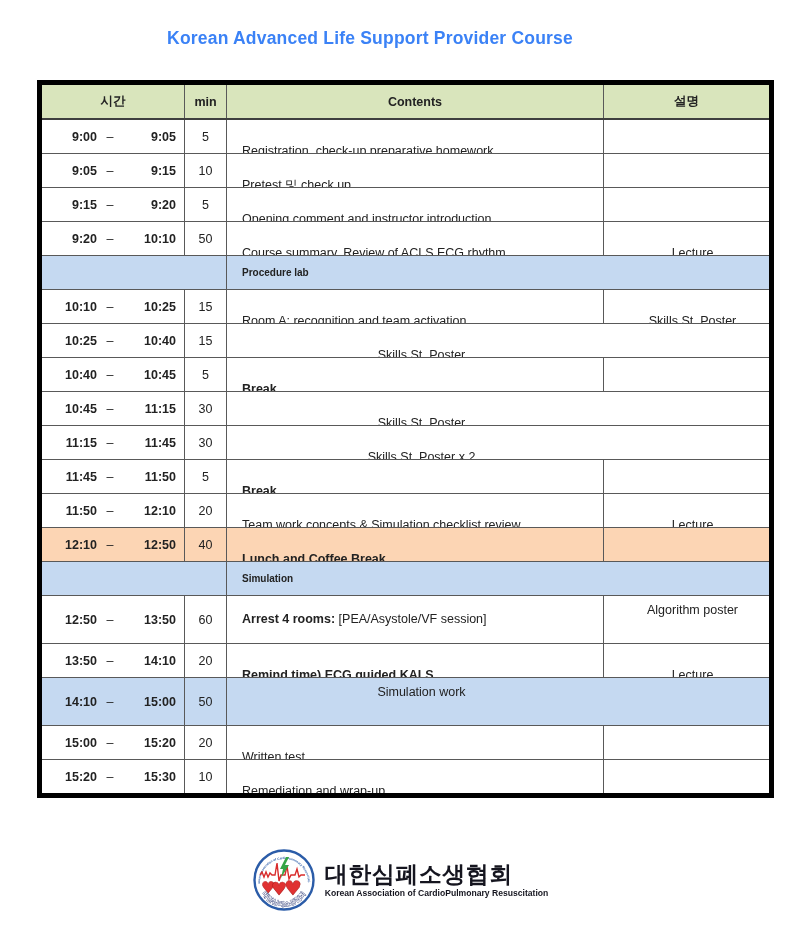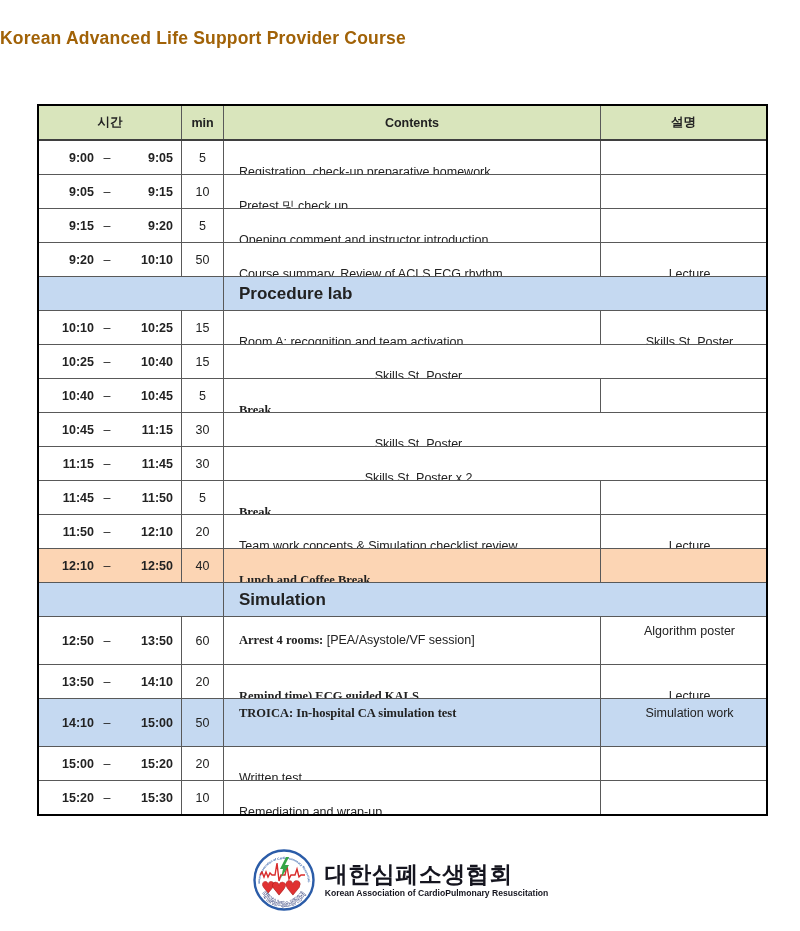--- a/index.html
+++ b/index.html
@@ -5,26 +5,26 @@
   html,body{margin:0;padding:0;}
   body{
     position:relative;
     width:800px;height:931px;
     background:#ffffff;
     font-family:"Liberation Sans","DejaVu Sans",sans-serif;
     color:#222;
   }
   .title{
     position:absolute;top:28px;left:0;width:740px;
-    font-size:17.5px;font-weight:bold;color:#a16207;
+    text-align:center;font-size:17.5px;font-weight:bold;color:#3b82f6;
     letter-spacing:.2px;
   }
   .tbl{
-    position:absolute;left:37px;top:104px;width:727px;
-    border:2px solid #000000;
+    position:absolute;left:37px;top:80px;width:727px;
+    border:5px solid #000000;
   }
   .r{
     display:grid;
     grid-template-columns:143px 42px 377px 165px;
     height:33px;
     border-bottom:1px solid #595959;
     background:#fff;
   }
   .r:last-child{border-bottom:none;}
   .head{background:#d9e5bc;border-bottom:2px solid #3f3f3f;}
@@ -42,23 +42,23 @@
   .cell:last-child{border-right:none;}
   .hc{justify-content:center;font-weight:bold;}
   .ct{display:grid;grid-template-columns:52px 26px 58px;justify-content:center;align-content:center;}
   .ts,.te{text-align:right;font-weight:bold;}
   .te{padding-right:5px;}
   .td{text-align:center;}
   .cm{justify-content:center;}
   .cc{padding-left:15px;flex-direction:column;align-items:flex-start;justify-content:center;}
   .cd{padding-left:12px;flex-direction:column;align-items:center;justify-content:center;}
   .ln{line-height:19px;margin-top:29px;}
-  .b{font-weight:bold;font-family:Liberation Serif, serif;}
+  .b{font-weight:bold;}
   .secleft{border-right:1px solid #595959;height:100%;}
-  .secright{padding-left:15px;font-weight:bold;font-size:17px;display:flex;align-items:center;}
+  .secright{padding-left:15px;font-weight:bold;font-size:10px;display:flex;align-items:center;}
   .footer{
     position:absolute;left:0;top:848px;width:800px;
     display:flex;justify-content:center;align-items:center;gap:9px;
   }
   .logo-kr{font-size:23px;font-weight:bold;color:#15151f;letter-spacing:.5px;line-height:25px;}
   .logo-en{font-size:8.6px;font-weight:bold;color:#15151f;margin-top:1px;}
 </style>
 </head>
 <body>
 
@@ -286,24 +286,20 @@
       </div>
   </div>
 
   <div class="r hl tall">
     <div class="cell ct">
         <span class="ts">14:10</span>
         <span class="td">–</span>
         <span class="te">15:00</span>
       </div>
     <div class="cell cm">50</div>
-    <div class="cell cc">
-        <div class="ln"><span class="b">TROICA: In-hospital CA simulation test</span><span></span></div>
-        <div class="ln">Room A, B, C, D</div>
-      </div>
     <div class="cell cd">
         <div class="ln">Simulation work</div>
         <div class="ln">-Test sheet</div>
       </div>
   </div>
 
   <div class="r">
     <div class="cell ct">
         <span class="ts">15:00</span>
         <span class="td">–</span>

